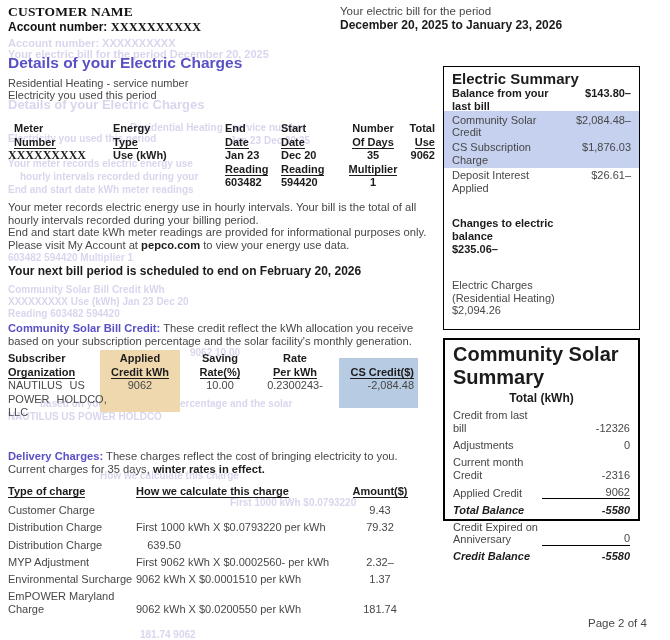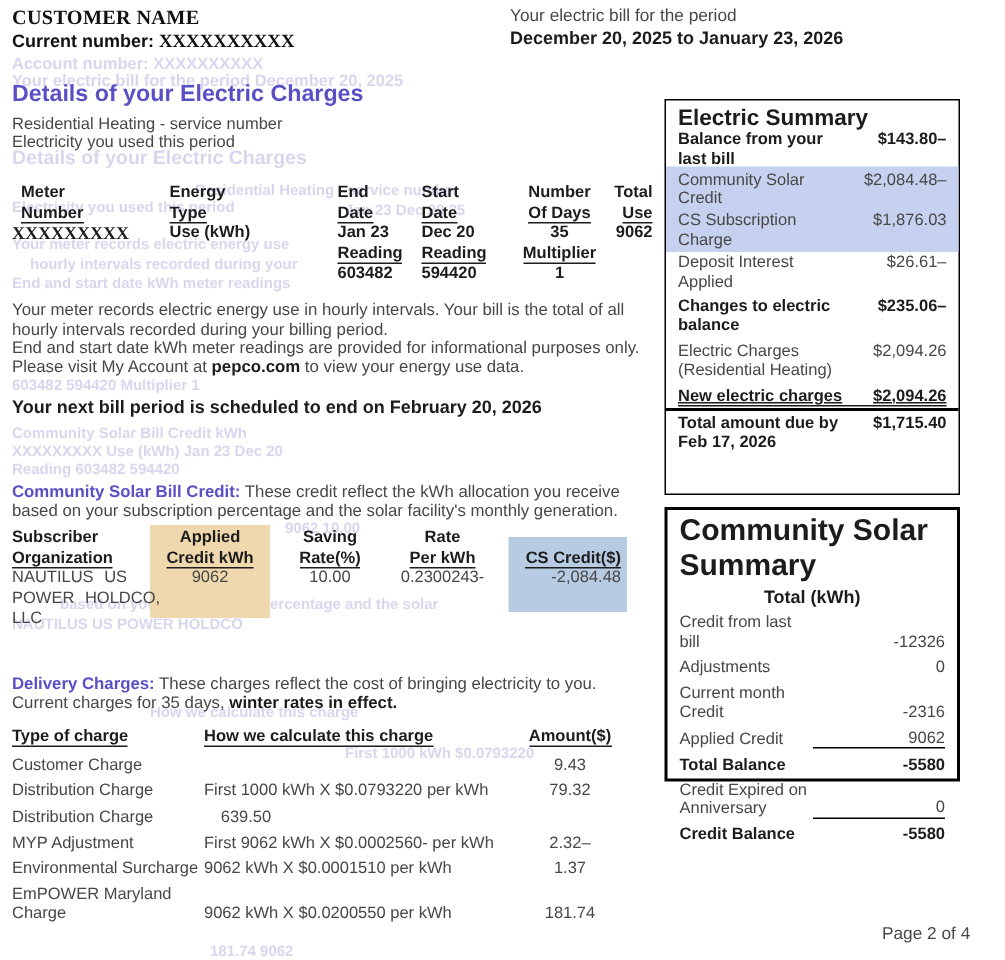--- a/index.html
+++ b/index.html
@@ -59,30 +59,30 @@
   
   .sum-box{position:absolute;left:443px;width:197px;border:1.5px solid #000;padding:3px 8px 4px;background:#fff;}
   #electric-summary{top:66px;height:264px;}
   #es-band{position:absolute;left:0;top:44px;width:100%;height:57px;background:var(--band);}
   #electric-summary .box-title{font-size:15px;font-weight:bold;color:var(--dark);position:relative;}
   .es-rows{position:relative;}
   .es-row{display:flex;justify-content:space-between;align-items:flex-start;font-size:11px;line-height:12.8px;margin-bottom:1px;}
   .es-row .lbl{max-width:118px;}
   .es-row .val{text-align:right;white-space:nowrap;}
   .es-row.b{font-weight:bold;color:var(--dark);}
-  .es-row.gap{margin-top:4px;}
+  .es-row.gap{margin-top:23px;flex-direction:column;}
   .es-row.band2{margin-top:2px;}
   .es-row.u .l1,.es-row.u .val{text-decoration:underline;text-decoration-thickness:1.2px;}
   .es-row.total{border-top:2.2px solid #000;margin:1px -8px 0;padding:2px 8px 0;}
   #community-summary{top:338px;height:183px;border-width:2px;}
   #community-summary .box-title{font-size:20px;font-weight:bold;color:var(--dark);}
   #cs-subtitle{text-align:center;font-size:12px;font-weight:bold;color:var(--dark);margin:2px 0 4px;}
   .cs-row{display:flex;justify-content:space-between;align-items:flex-end;font-size:11px;line-height:12.6px;margin-bottom:4.6px;}
   .cs-row .val{min-width:88px;text-align:right;}
-  .cs-row.b{font-weight:bold;color:var(--dark);margin-bottom:4px;}
+  .cs-row.b{font-weight:bold;color:var(--dark);margin-bottom:4px;font-style:italic;}
   .cs-row.vline .val{border-bottom:1.6px solid #000;}
   
   #page-num{left:588px;top:617px;font-size:11.5px;}
 </style>
 </head>
 <body>
 
 <div id="ghost-layer">
 
     <div class="ghost" style="left: 8px; top: 37px; font-size: 11px;">Account number: XXXXXXXXXX</div>
@@ -121,21 +121,21 @@
 
     <div class="ghost" style="left: 230px; top: 497px; font-size: 10px;">First 1000 kWh $0.0793220</div>
 
     <div class="ghost" style="left: 140px; top: 629px; font-size: 10px;">181.74    9062</div>
   </div>
 
 <div id="content">
 
   <div class="abs" id="customer-name">CUSTOMER NAME</div>
   <div class="abs" id="account-line">
-    <span>Current number:</span>
+    <span>Account number:</span>
     <span class="xs">XXXXXXXXXX</span>
   </div>
   <div class="abs" id="bill-period-label">Your electric bill for the period</div>
   <div class="abs" id="bill-period-dates">December 20, 2025 to January 23, 2026</div>
 
   <div class="abs" id="details-title">Details of your Electric Charges</div>
   <div class="abs" id="details-sub1">Residential Heating - service number</div>
   <div class="abs" id="details-sub2">Electricity you used this period</div>
 
   <div class="mtcol" style="left:8px;width:100px">

